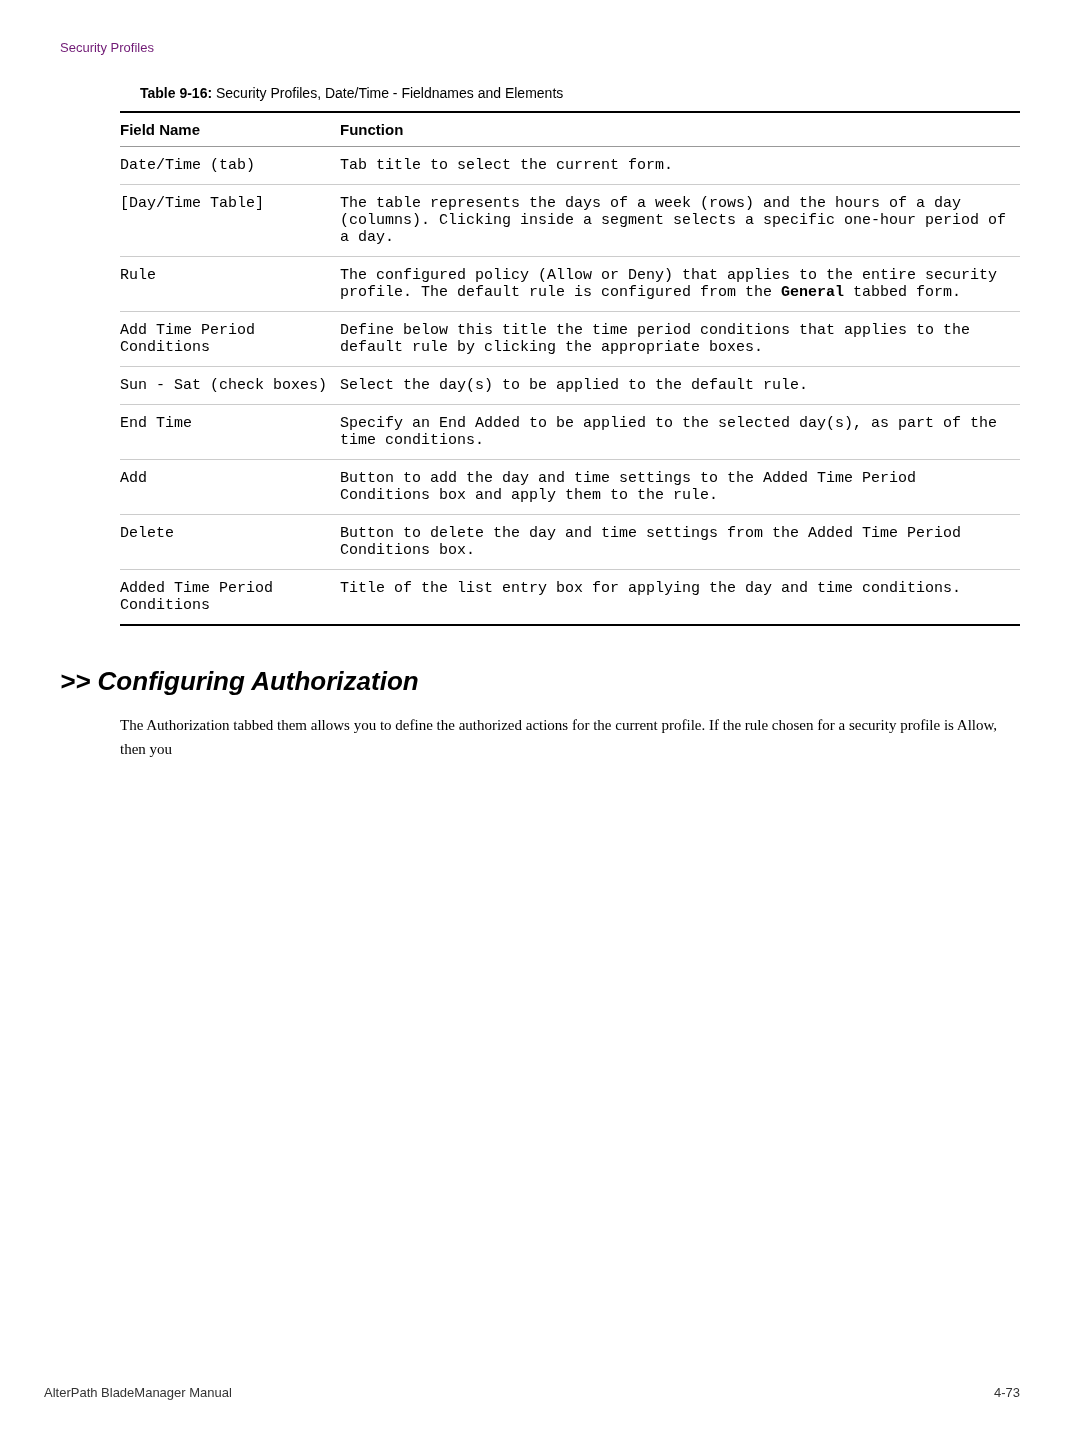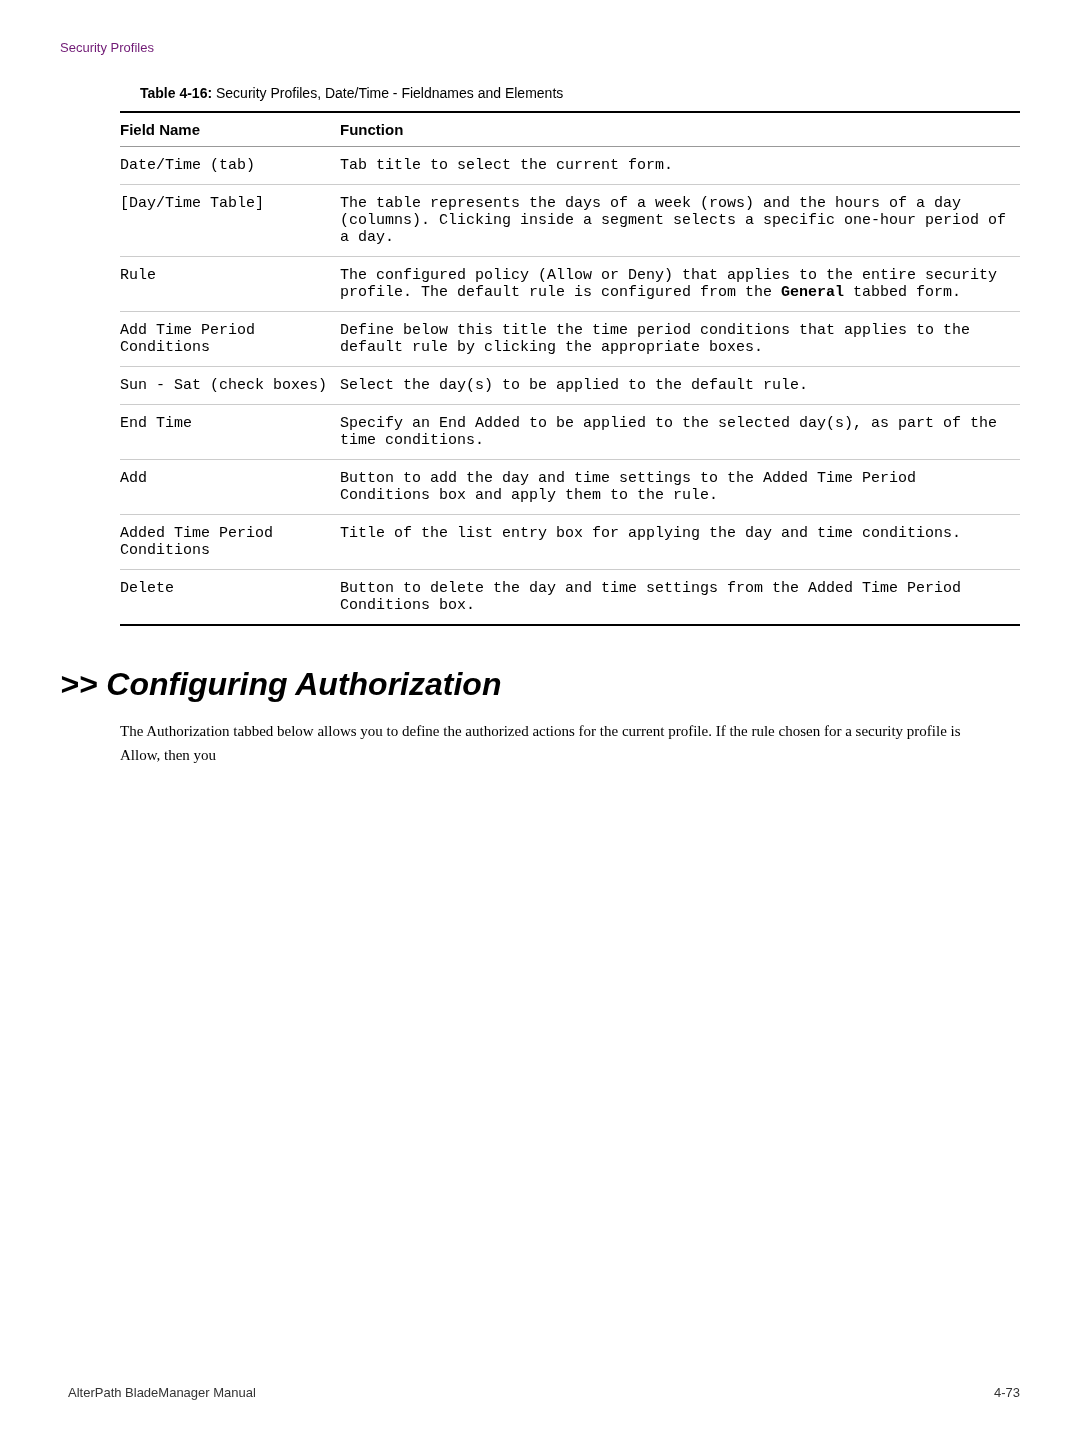--- a/index.html
+++ b/index.html
@@ -71,58 +71,58 @@
       width: 220px;
       padding-left: 0;
     }
 
     .field-table tr:last-child td {
       border-bottom: 2px solid #000;
     }
 
     .section-heading {
       font-family: Arial, Helvetica, sans-serif;
-      font-size: 32px;
+      font-size: 26px;
       font-style: italic;
       font-weight: bold;
       margin-bottom: 16px;
       margin-top: 10px;
     }
 
     .section-intro {
       font-family: "Times New Roman", Times, serif;
       font-size: 15px;
       line-height: 1.6;
       margin-left: 60px;
       margin-right: 20px;
     }
 
     .page-footer {
       position: absolute;
       bottom: 40px;
-      left: 68px;
+      left: 44px;
       right: 60px;
       display: flex;
       justify-content: space-between;
       font-family: Arial, Helvetica, sans-serif;
       font-size: 13px;
       color: #333;
     }
 
     .bold-text {
       font-weight: bold;
     }
   </style>
 </head>
 <body>
 
 <div class="page-header">Security Profiles</div>
 
 <div class="table-caption">
-  <strong>Table 4-16:</strong><span> Security Profiles, Date/Time - Fieldnames and Elements</span>
+  <strong>Table 9-16:</strong><span> Security Profiles, Date/Time - Fieldnames and Elements</span>
 </div>
 
 <table class="field-table">
   <thead>
     <tr>
       <th>Field Name</th>
       <th>Function</th>
     </tr>
   </thead>
   <tbody>
@@ -157,33 +157,33 @@
       <td>End Time</td>
       <td>Specify an End Added to be applied to the selected day(s), as part of the time conditions.</td>
     </tr>
 
     <tr>
       <td>Add</td>
       <td>Button to add the day and time settings to the Added Time Period Conditions box and apply them to the rule.</td>
     </tr>
 
     <tr>
-      <td>Added Time Period<br>Conditions</td>
-      <td>Title of the list entry box for applying the day and time conditions.</td>
+      <td>Delete</td>
+      <td>Button to delete the day and time settings from the Added Time Period Conditions box.</td>
     </tr>
 
     <tr>
-      <td>Delete</td>
-      <td>Button to delete the day and time settings from the Added Time Period Conditions box.</td>
+      <td>Added Time Period<br>Conditions</td>
+      <td>Title of the list entry box for applying the day and time conditions.</td>
     </tr>
   </tbody>
 </table>
 
 <div class="section-heading">
   <span>&gt;&gt; Configuring Authorization</span>
 </div>
 
-<p class="section-intro">The Authorization tabbed below allows you to define the authorized actions for the current profile. If the rule chosen for a security profile is Allow, then you</p>
+<p class="section-intro">The Authorization tabbed them allows you to define the authorized actions for the current profile. If the rule chosen for a security profile is Allow, then you</p>
 
 <div class="page-footer">
   <span>AlterPath BladeManager Manual</span>
   <span>4-73</span>
 </div>
 
 </body></html>

